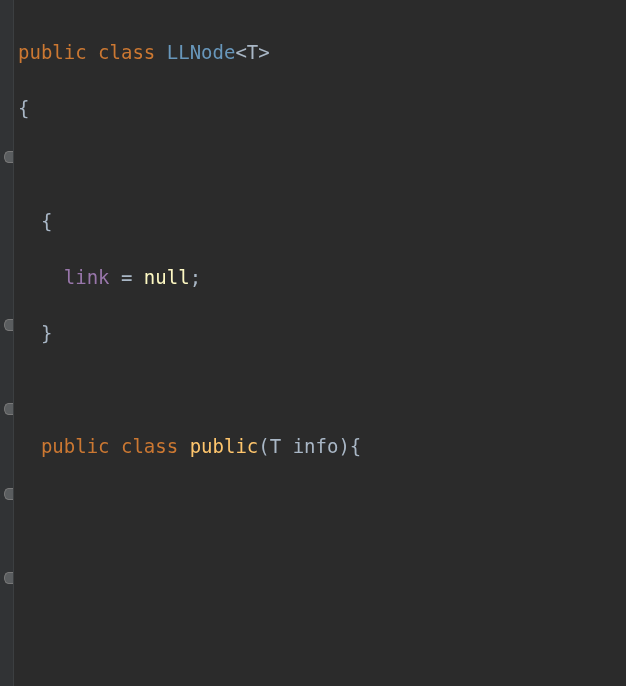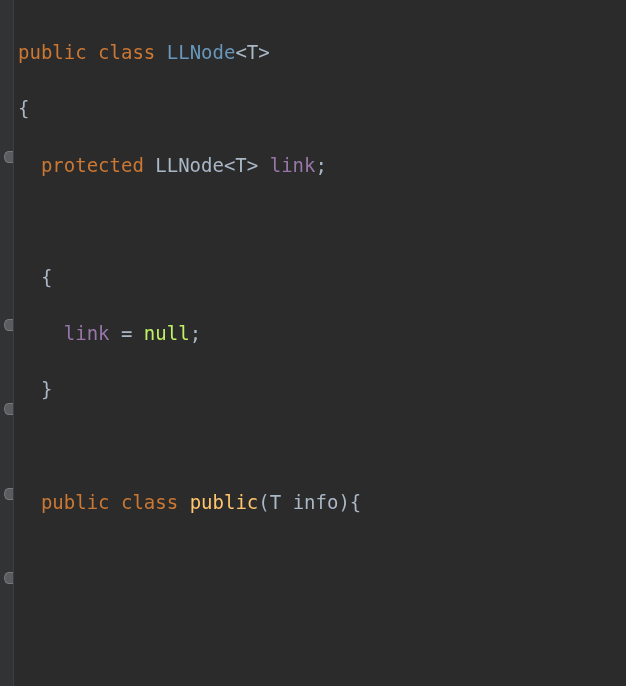--- a/index.html
+++ b/index.html
@@ -34,21 +34,21 @@
       justify-content: center;
     }
     .code {
       flex: 1;
       padding: 10px 4px;
       white-space: pre;
     }
     .kw { color: #cc7832; }
     .class-name { color: #6897bb; }
     .method { color: #ffc66d; }
-    .literal { color: #bef264; }
+    .literal { color: #fef9c3; }
     .punct { color: #a9b7c6; }
     .this-kw { color: #cc7832; }
     .field { color: #9876aa; }
     .id { color: #a9b7c6; }
     .generic { color: #a9b7c6; }
     .line {
       display: block;
       min-height: 28.1px;
     }
     .gutter-mark-partial {
@@ -97,21 +97,20 @@
       <div class="gutter-mark-partial"></div>
     </div>
   <div class="gutter-line"></div>
   <div class="gutter-line"></div>
   <div class="gutter-line"></div>
 </div>
 
 <div class="code">
 <span class="line"><span class="kw">public</span> <span class="kw">class</span> <span class="class-name">LLNode</span><span class="generic">&lt;T&gt;</span></span>
 <span class="line"><span class="punct">{</span></span>
-<span class="line">  <span class="kw">protected</span> <span class="id">LLNode&lt;T&gt;</span> <span class="field">link</span><span class="punct">;</span></span>
 <span class="line"></span>
 <span class="line"><span class="punct">  {</span></span>
 <span class="line">    <span class="field">link</span><span class="punct"> = </span><span class="literal">null</span><span class="punct">;</span></span>
 <span class="line"><span class="punct">  }</span></span>
 <span class="line"></span>
 <span class="line">  <span class="kw">public</span> <span class="kw">class</span> <span class="method">public</span><span class="punct">(</span><span class="id">T</span> <span class="id">info</span><span class="punct">){</span></span>
 
 
 
 

